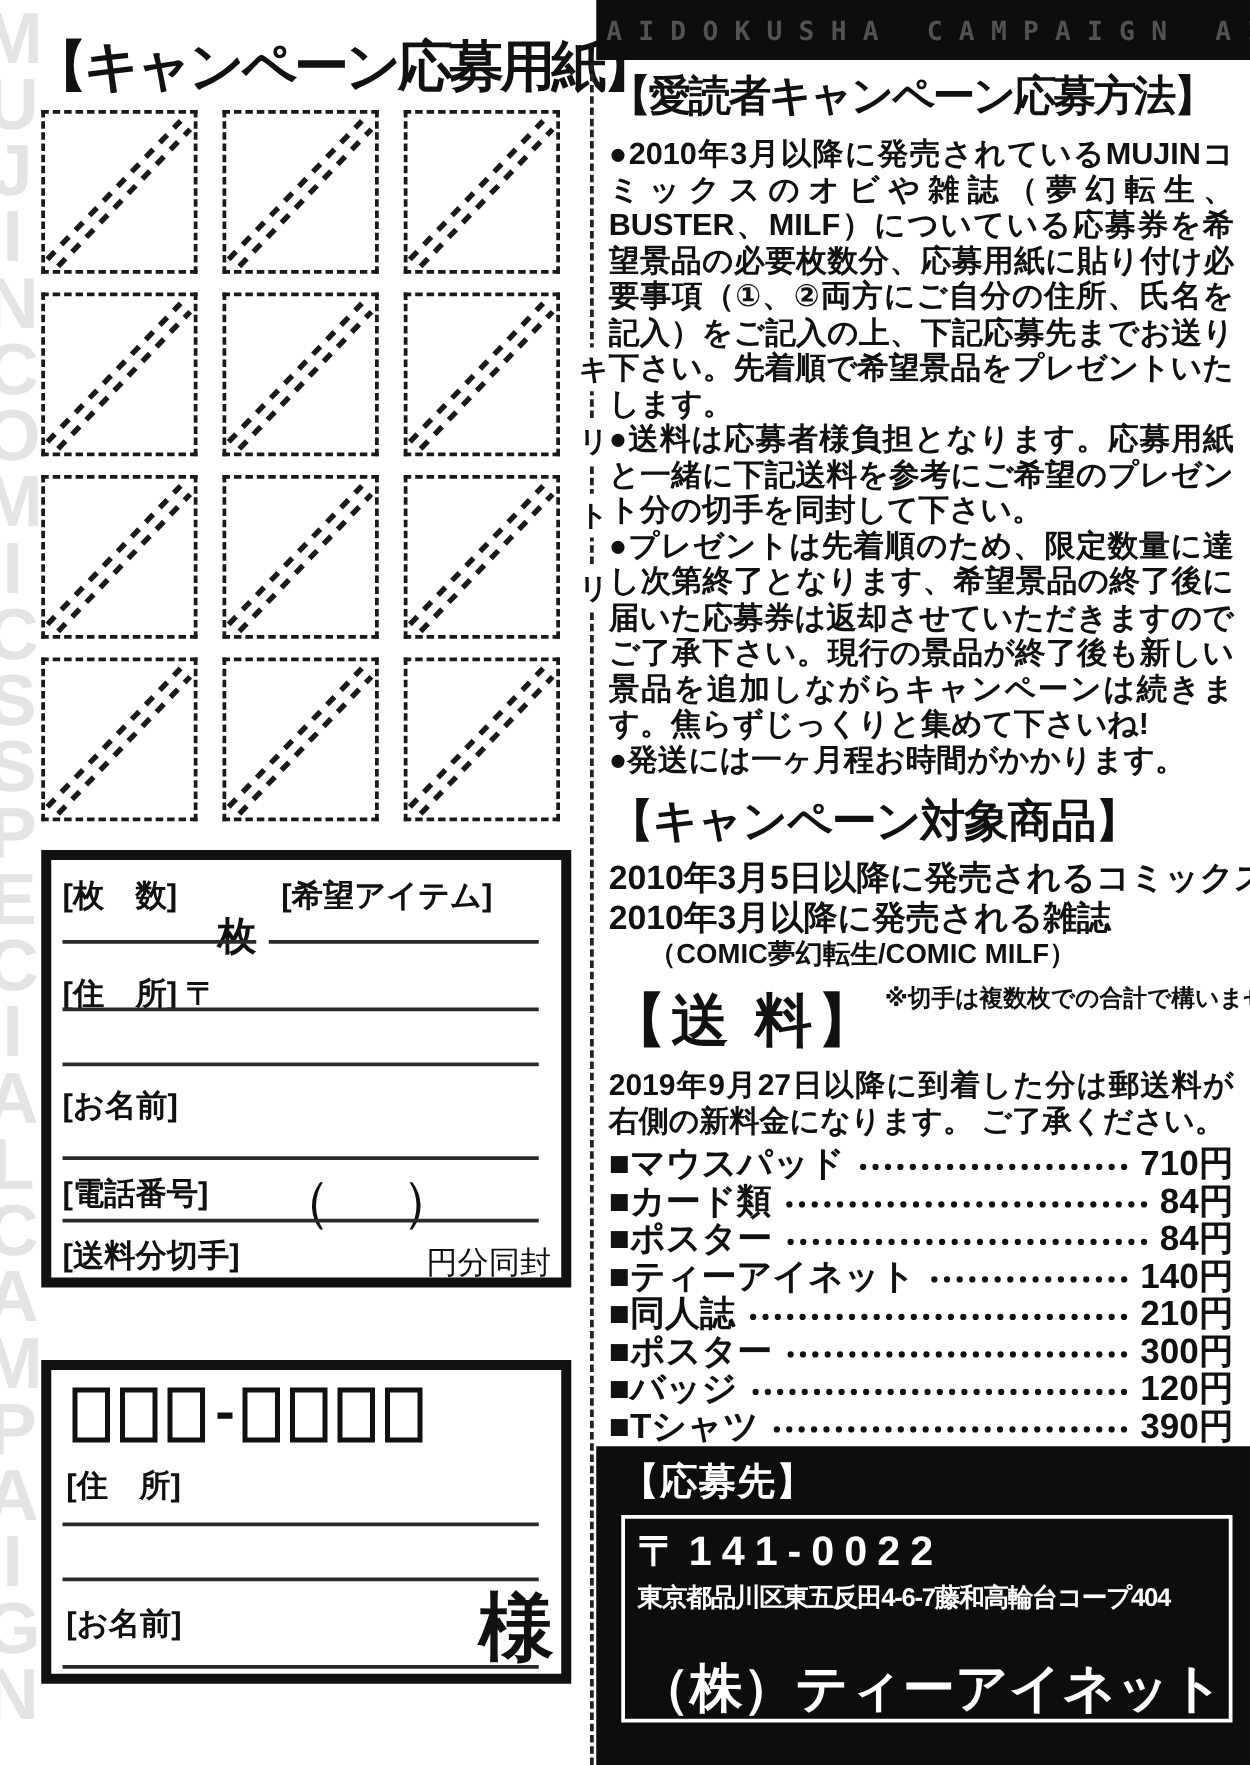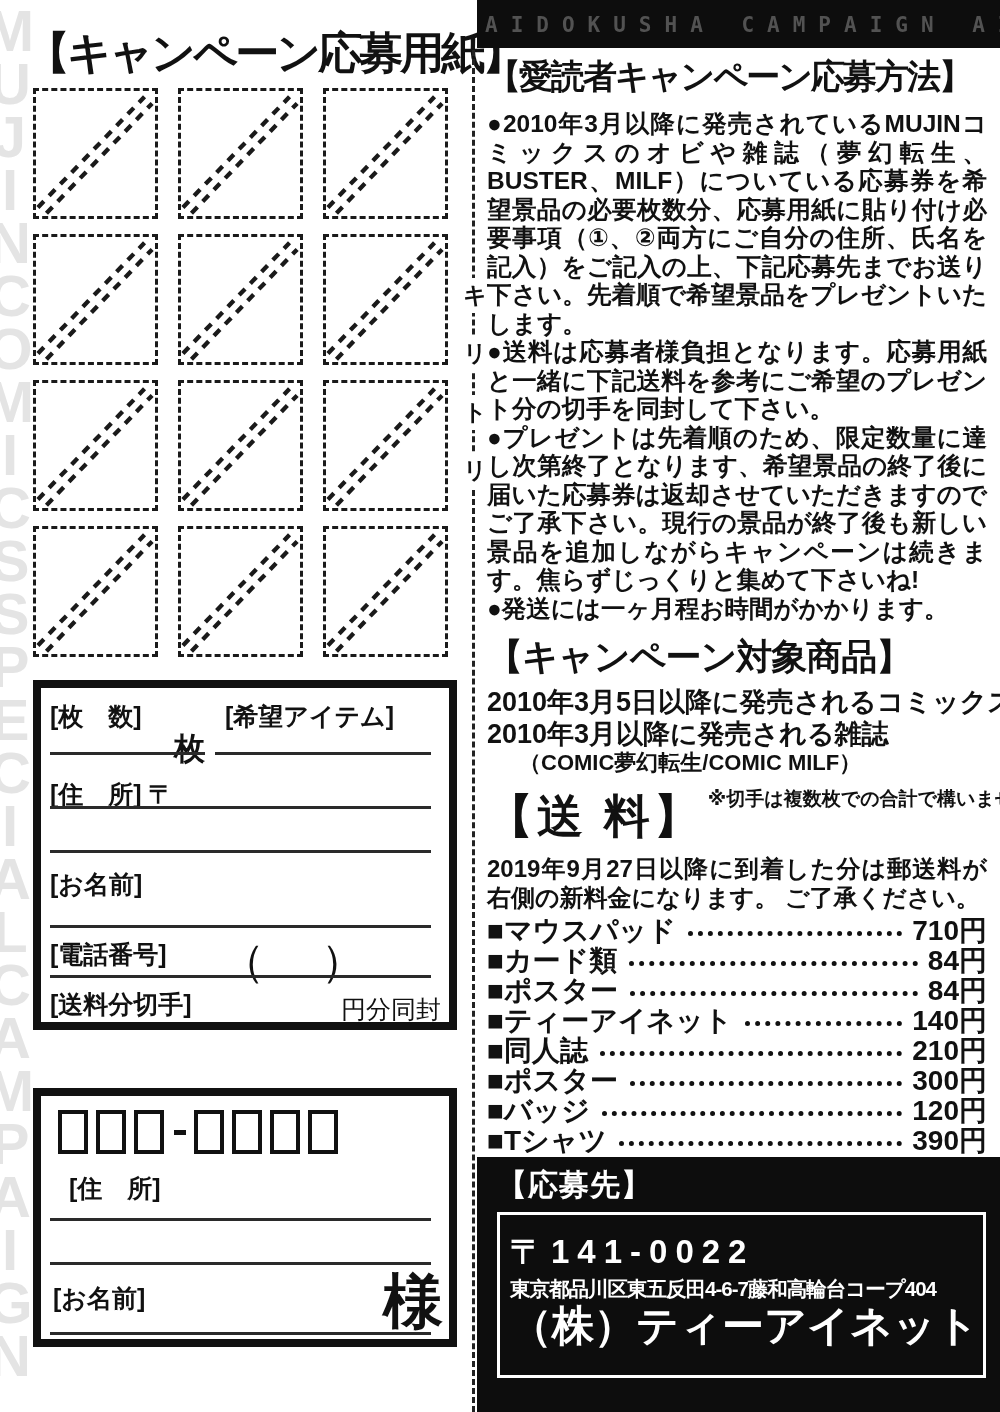--- a/index.html
+++ b/index.html
@@ -62,23 +62,23 @@
   .price-name{white-space:nowrap;}
   .price-leader{flex:1;border-bottom:5px dotted #111;margin:0 10px 10px 12px;min-width:30px;}
   .price-value{white-space:nowrap;}
   .warning{margin-top:4px;font-size:21px;font-weight:bold;letter-spacing:-0.5px;white-space:nowrap;}
 
   
   .destination{position:absolute;left:477px;top:1157px;width:523px;height:255px;background:#0d0d0d;
                color:#fff;box-sizing:border-box;padding:8px 14px 0 20px;}
   .dest-title{font-size:30px;font-weight:bold;letter-spacing:1px;}
   .dest-box{border:3px solid #fff;margin-top:6px;padding:4px 10px 6px;height:150px;}
-  .dest-postal{font-size:33px;font-weight:bold;letter-spacing:8px;margin-top:11px;}
+  .dest-postal{font-size:33px;font-weight:bold;letter-spacing:8px;}
   .dest-addr{font-size:20.5px;font-weight:bold;letter-spacing:-1px;white-space:nowrap;}
-  .dest-company{font-size:42px;font-weight:bold;line-height:46px;white-space:nowrap;}
+  .dest-company{font-size:42px;font-weight:bold;line-height:46px;white-space:nowrap;margin-top:36px;}
   .dest-section{font-size:42px;font-weight:bold;letter-spacing:3px;line-height:46px;white-space:nowrap;}
 </style>
 </head>
 <body>
 
 <div class="page">
 
   <div class="watermark">
       <div>M</div>
       <div>U</div>
@@ -208,21 +208,21 @@
     <div class="postal-row">
         <div class="postal-box"></div>
         <div class="postal-box"></div>
         <div class="postal-box"></div>
         <div class="postal-hyphen"></div>
         <div class="postal-box"></div>
         <div class="postal-box"></div>
         <div class="postal-box"></div>
         <div class="postal-box"></div>
       </div>
-    <div class="lbl" style="left:28px;top:76px">[住　所]</div>
+    <div class="lbl" style="left:12px;top:76px">[住　所]</div>
     <div class="blank-line" style="left:9px;top:122px;width:381px"></div>
     <div class="blank-line" style="left:9px;top:166px;width:381px"></div>
     <div class="lbl" style="left:12px;top:186px">[お名前]</div>
     <div class="honorific">様</div>
     <div class="blank-line" style="left:9px;top:236px;width:381px"></div>
   </div>
 
   <div class="cut-line"></div>
   <div class="cut-label">
       <div>キ</div>

